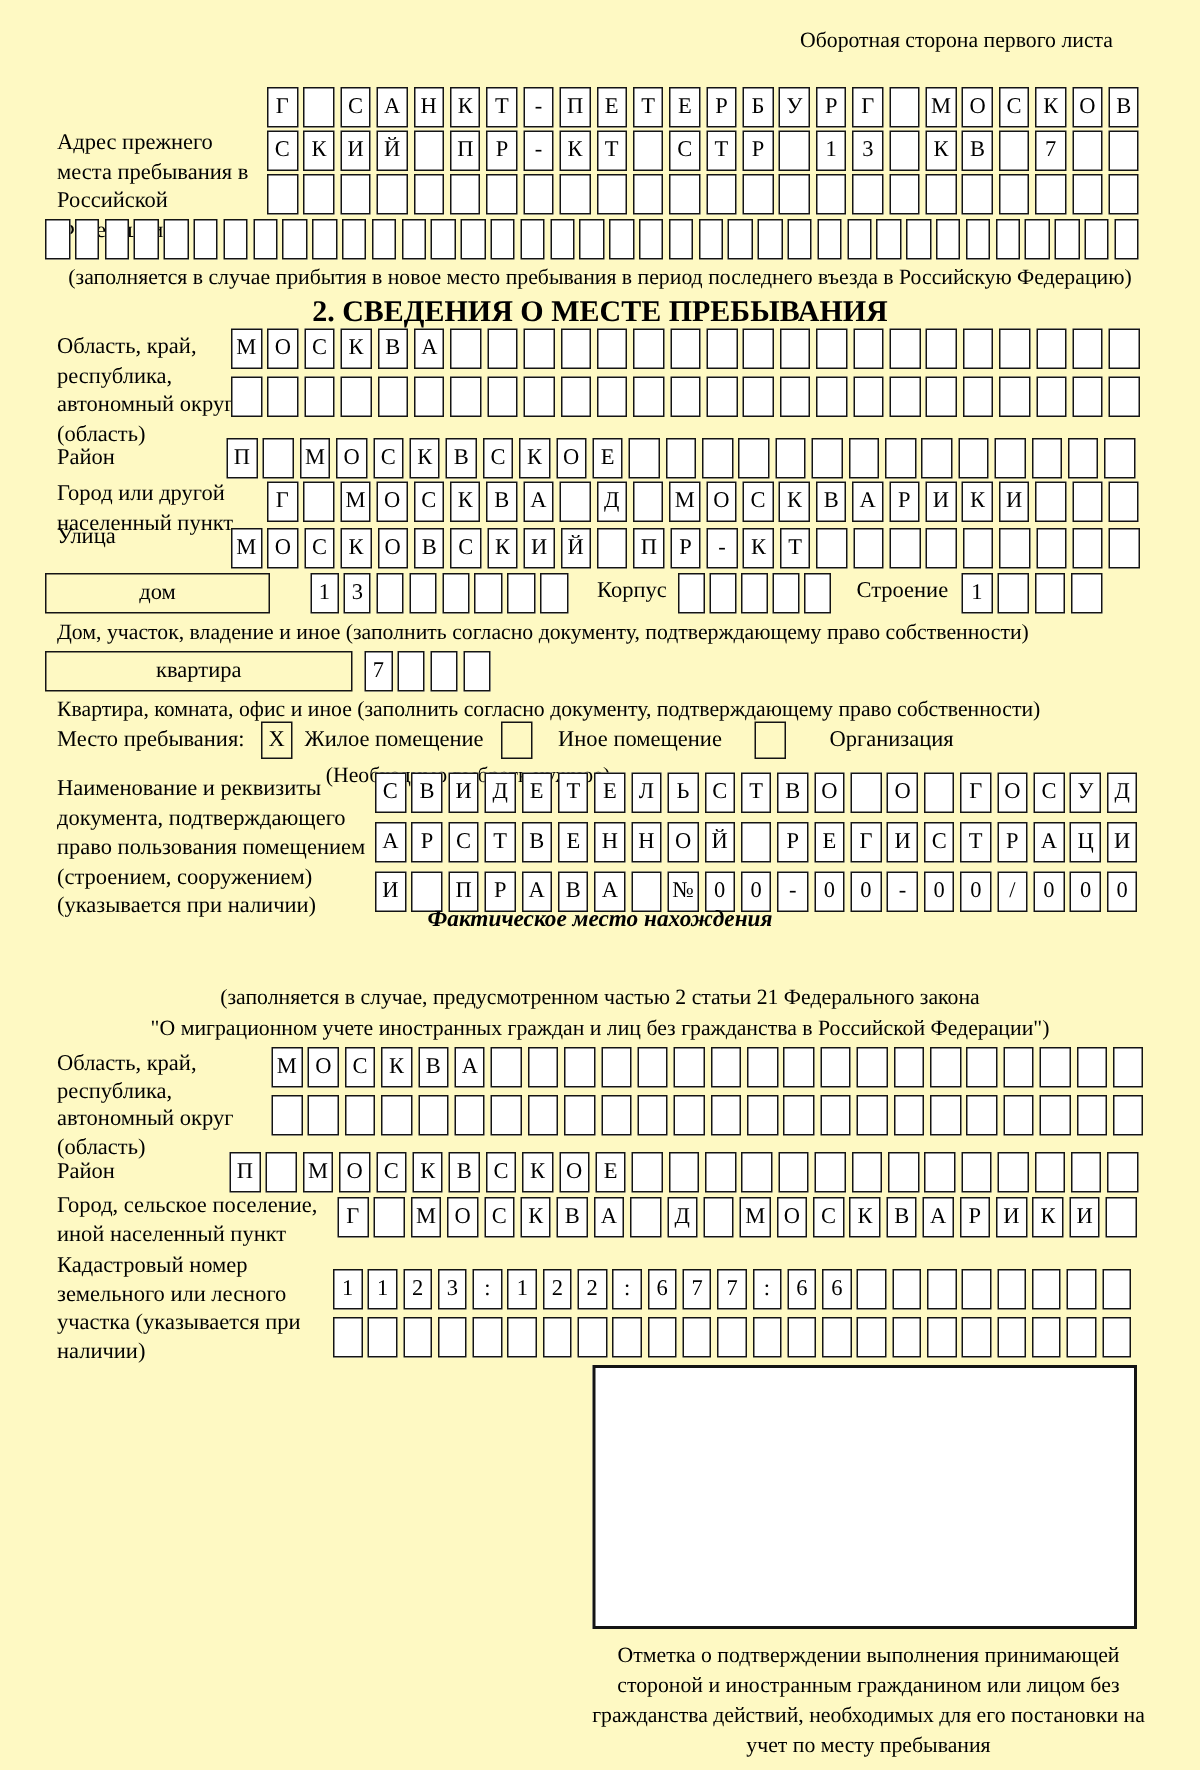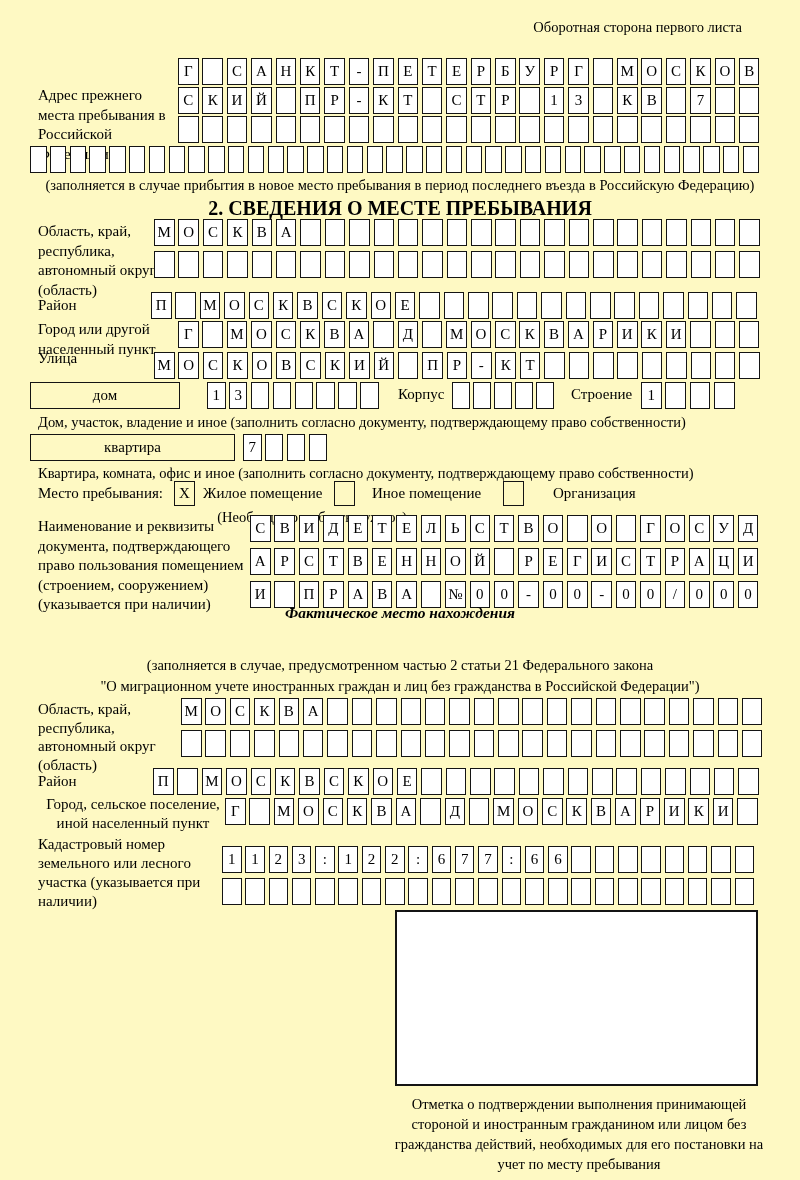--- a/index.html
+++ b/index.html
@@ -509,21 +509,21 @@
       <span class="cell"></span>
       <span class="cell"></span>
       <span class="cell"></span>
       <span class="cell"></span>
       <span class="cell"></span>
       <span class="cell"></span>
       <span class="cell"></span>
       <span class="cell"></span>
     </div>
 
-  <div class="abs label" style="left:38px;top:795px;width:190px;line-height:19px;text-align:center;">Город, сельское поселение, иной населенный пункт</div>
+  <div class="abs label" style="left:38px;top:795px;width:190px;line-height:19px;">Город, сельское поселение, иной населенный пункт</div>
   <div class="br br-std" style="left:225px;top:798px;">
       <span class="cell">Г</span>
       <span class="cell"></span>
       <span class="cell">М</span>
       <span class="cell">О</span>
       <span class="cell">С</span>
       <span class="cell">К</span>
       <span class="cell">В</span>
       <span class="cell">А</span>
       <span class="cell"></span>

